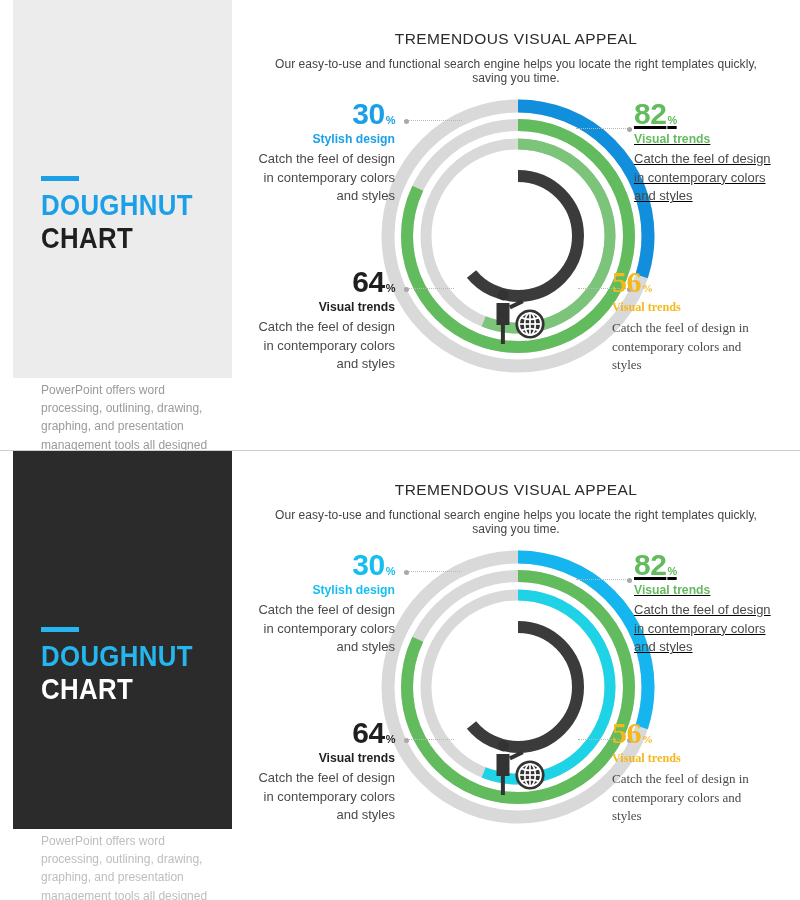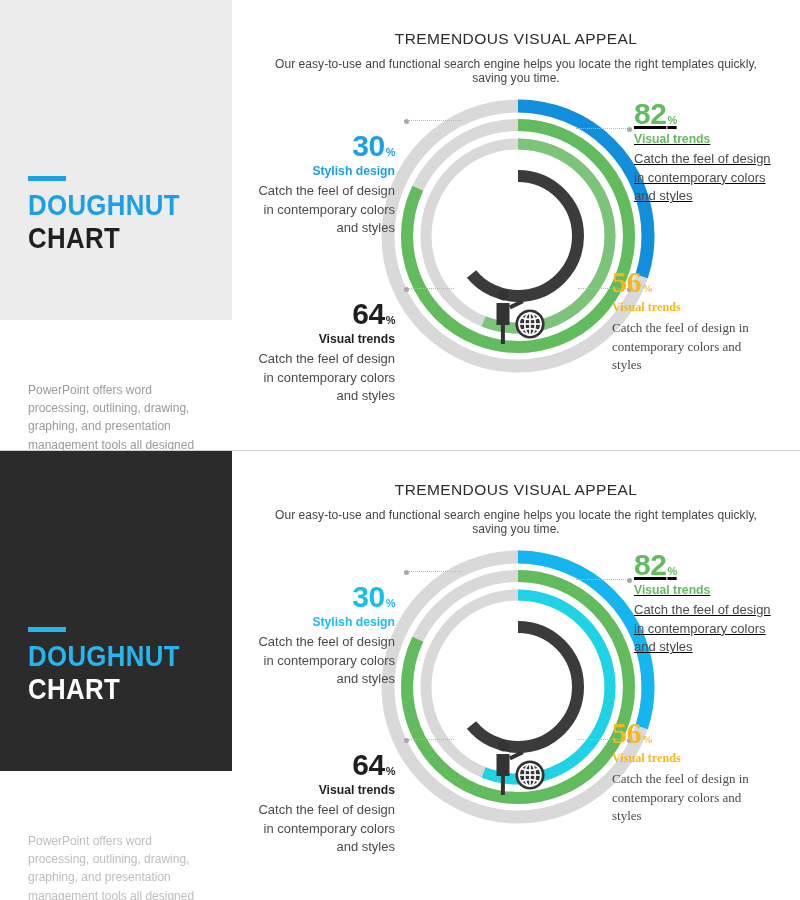--- a/index.html
+++ b/index.html
@@ -1,19 +1,19 @@
 <!DOCTYPE html>
 <html><head>
 <meta charset="utf-8">
 <style>
   html,body{margin:0;padding:0;background:#fff;}
   body{width:800px;height:900px;font-family:"Liberation Sans",sans-serif;overflow:hidden;}
 
   .panel{position:relative;width:800px;height:450px;overflow:hidden;}
-  .panel .side{position:absolute;left:0;top:0;width:232px;height:320px;}
+  .panel .side{position:absolute;left:13px;top:0;width:232px;height:378px;}
   .panel.light .side{background:#ececec;border-right:1px solid #d8d8d8;}
   .panel.dark  .side{background:#2b2b2b;}
   .panel .stage{position:absolute;left:232px;top:0;width:568px;height:450px;background:#fff;}
   .panel.light{border-bottom:1px solid #cfcfcf;}
 
   .side-inner{position:absolute;left:28px;top:176px;width:190px;}
   .rule{width:38px;height:5px;background:#1ba0e8;margin-bottom:9px;}
   .panel.dark .rule{background:#25b6ef;}
   .big1,.big2{font-weight:bold;font-size:30px;letter-spacing:.4px;line-height:1.03;
     font-family:"Liberation Sans Narrow","Liberation Sans",sans-serif;transform:scaleX(.86);
@@ -37,21 +37,21 @@
   .donut{position:absolute;left:146px;top:8px;width:280px;height:280px;}
   .donut svg{display:block;}
 
   .centre-icon{position:absolute;left:246px;top:192px;width:80px;height:72px;}
 
   .lbl{position:absolute;width:148px;}
   .lbl .num{font-weight:bold;font-size:30px;line-height:.96;letter-spacing:-.5px;}
   .lbl .num .pct{font-size:11px;font-weight:bold;vertical-align:baseline;margin-left:1px;}
   .lbl .ttl{font-weight:bold;font-size:12.2px;margin-top:3px;}
   .lbl .dsc{font-size:13px;line-height:1.45;color:#4a4a4a;margin-top:4px;}
-  .lbl.r{text-align:right;margin-top:32px;}
+  .lbl.r{text-align:right;}
   .lbl.l{text-align:left;}
 
   .l-tl{left:15px;top:12px;}
   .l-bl{left:15px;top:180px;}
   .l-tr{left:402px;top:12px;text-decoration:underline;}
   .l-br{left:380px;top:180px;font-family:Liberation Serif, serif;}
 
   .conn{position:absolute;height:1px;border-top:1px dotted #b9b9b9;}
   .conn .dot{position:absolute;top:-2.5px;width:5px;height:5px;border-radius:50%;background:#a9a9a9;}
   .c-tl{left:172px;top:32px;width:58px;}

